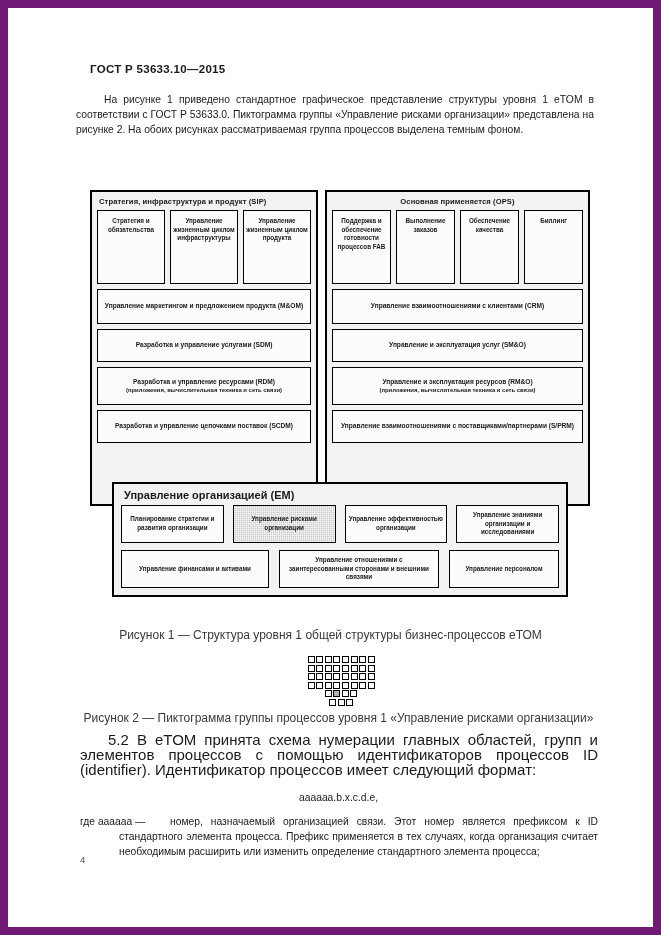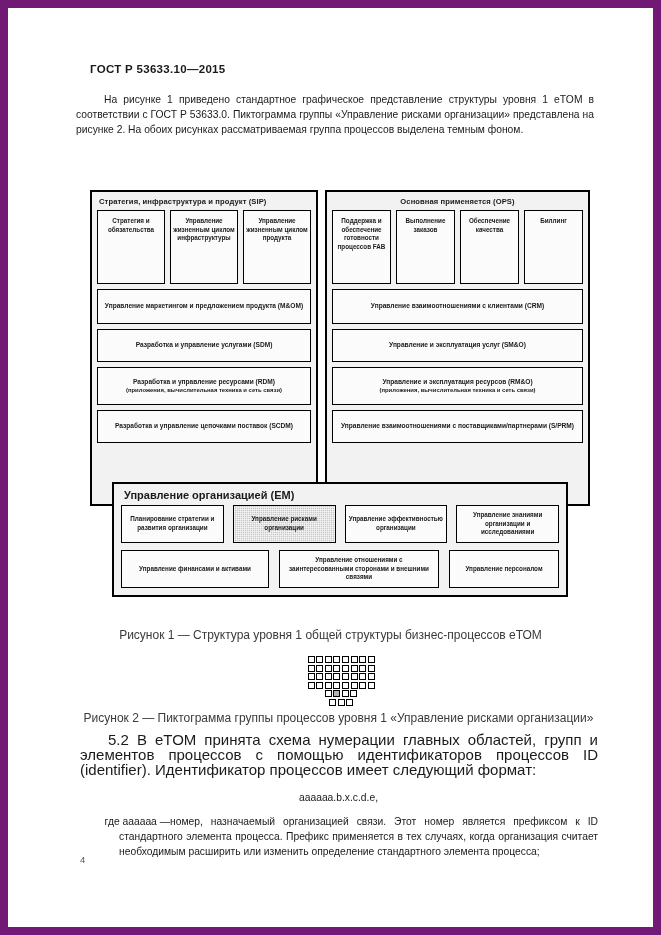--- a/index.html
+++ b/index.html
@@ -277,21 +277,20 @@
     position: absolute;
     left: 72px;
     top: 806px;
     width: 518px;
     font-size: 10.3px;
     line-height: 15.2px;
   }
   .note-lead {
     float: left;
     width: 90px;
-    text-align: right;
   }
   .note-body {
     margin-left: 39px;
     text-align: justify;
   }
 
   .page-num {
     position: absolute;
     left: 72px;
     top: 846px;

